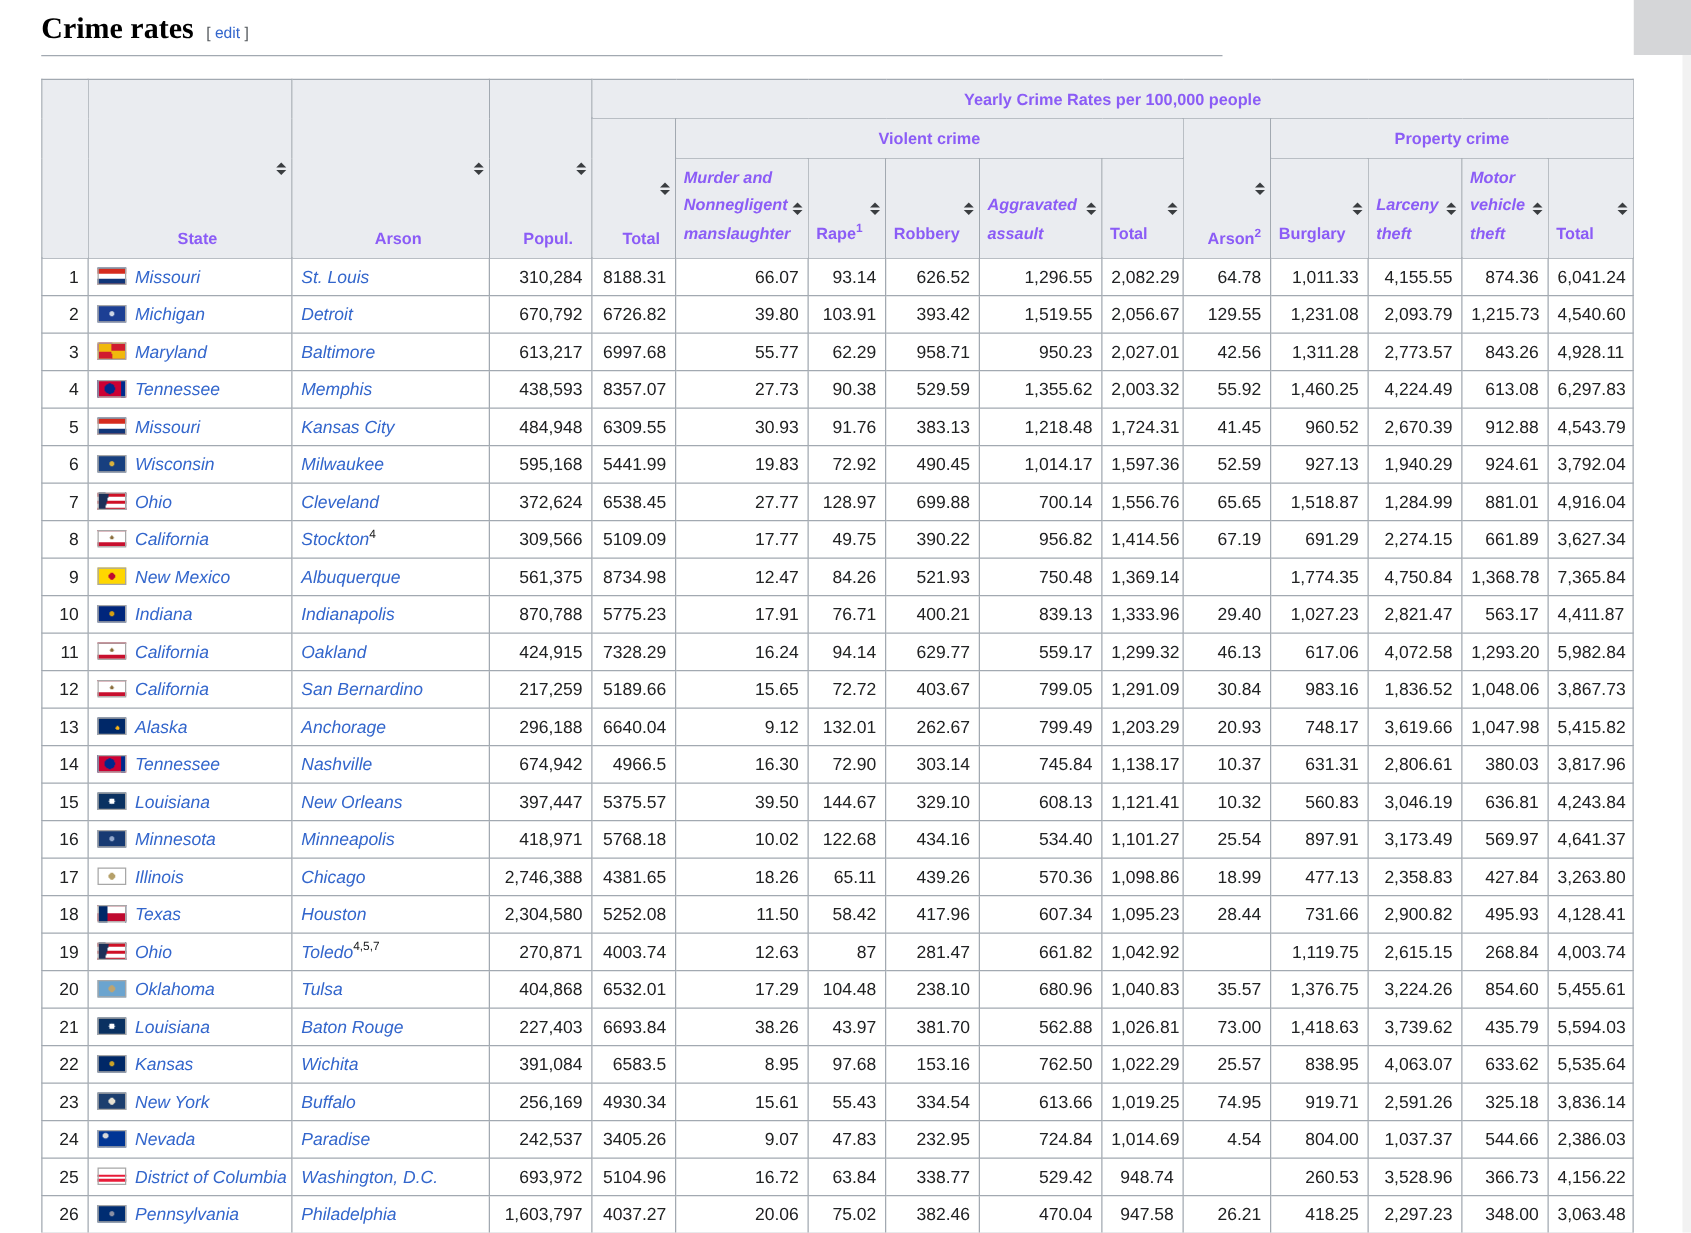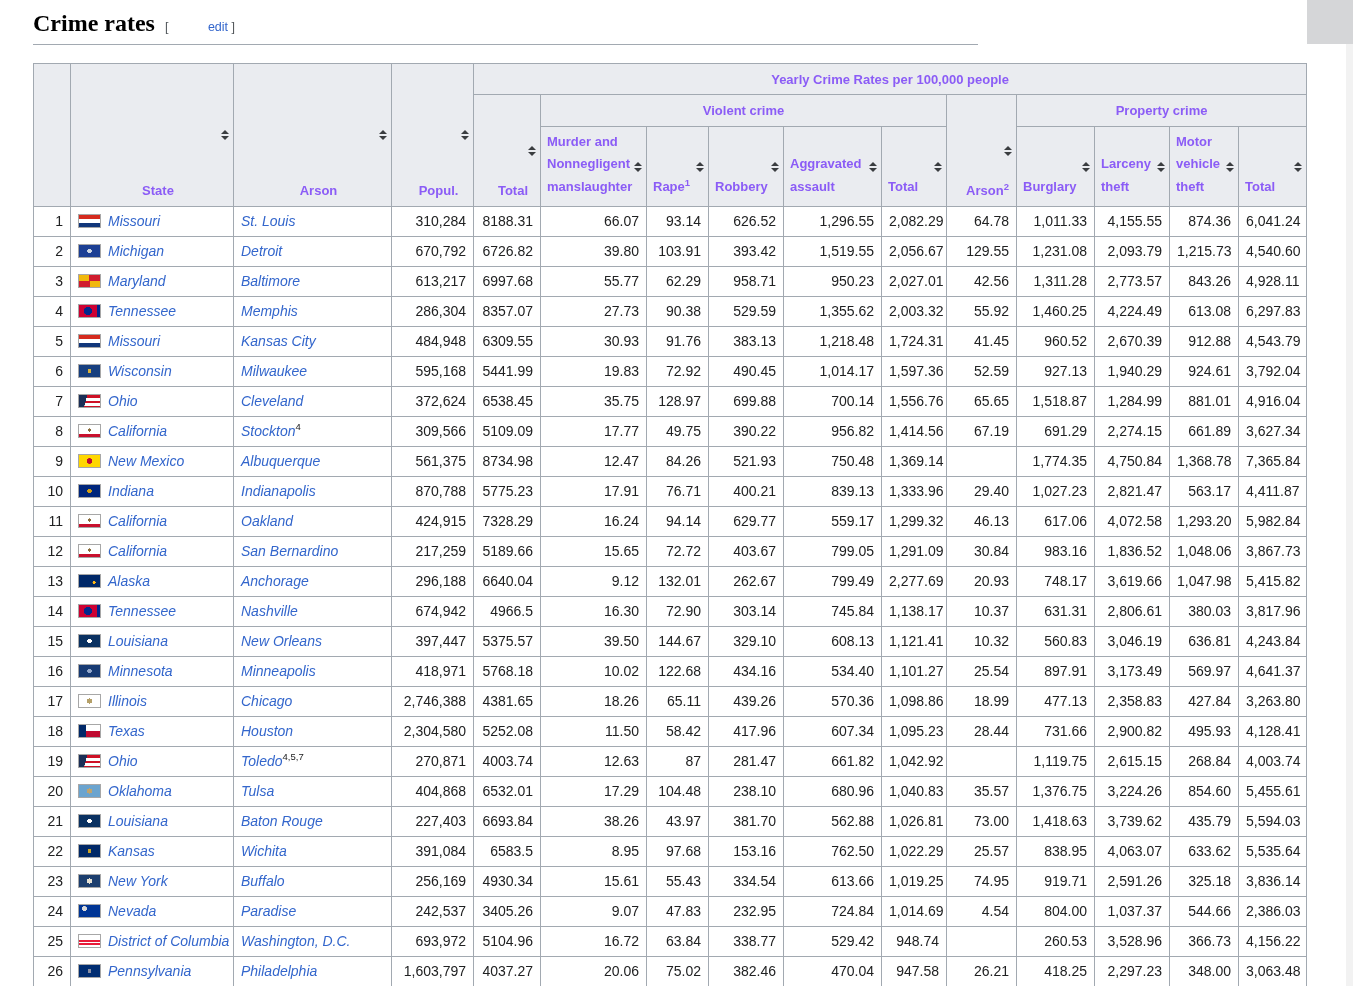--- a/index.html
+++ b/index.html
@@ -10,34 +10,34 @@
   }
   html,body{margin:0;padding:0;width:1353px;height:986px;overflow:hidden;background:#fff;}
   body{font-family:"Liberation Sans","DejaVu Sans",sans-serif;color:var(--text);}
   .content{padding:10px 0 0 33px;}
   h2.section-heading{
     font-family:"Liberation Serif","DejaVu Serif",serif;
     font-size:24px;font-weight:600;margin:0;padding-bottom:7px;
     border-bottom:1px solid var(--border);width:945px;color:#000;
   }
   .editsection{font-family:"Liberation Sans","DejaVu Sans",sans-serif;font-size:12.5px;font-weight:normal;margin-left:10px;color:#54595d;}
-  .editsection a{color:var(--link);text-decoration:none;cursor:pointer;margin-left:36px;}
+  .editsection a{color:var(--link);text-decoration:none;cursor:pointer;}
 
   table.wikitable{
     border-collapse:collapse;table-layout:fixed;width:1273px;margin-top:18px;background:#fff;
   }
   table.wikitable th,table.wikitable td{border:1px solid var(--border);}
   table.wikitable th{
     background:var(--header-bg);font-weight:bold;font-size:13px;position:relative;color:#8b5cf6;
   }
   th.banner{height:28px;text-align:center;font-size:13.5px;}
   th.group{height:29px;text-align:center;font-size:13.5px;}
   th.tall{vertical-align:bottom;text-align:center;padding:4px 4px 8px 16px;}
   th.colhead{vertical-align:bottom;text-align:left;padding:4px 15px 8px 6px;line-height:1.72;}
-  th .line{display:block;}
+  th .line{display:block;font-style:italic;}
   .sort-icon{
     position:absolute;right:4px;top:50%;transform:translateY(-50%);
     display:flex;flex-direction:column;gap:2px;
   }
   .sort-icon::before,.sort-icon::after{content:"";display:block;width:0;height:0;
     border-left:4.5px solid transparent;border-right:4.5px solid transparent;}
   .sort-icon::before{border-bottom:4.5px solid #3a3d40;}
   .sort-icon::after{border-top:4.5px solid #3a3d40;}
   th sup,td sup{font-size:9.5px;line-height:0;}
 
@@ -222,21 +222,21 @@
   </tr>
 
   <tr>
     <td class="c-rank">4</td>
     <td class="c-state">
       <span class="flag" style="background: linear-gradient(90deg, rgba(0, 0, 0, 0) 0%, rgba(0, 0, 0, 0) 86%, rgb(0, 40, 140) 86%), radial-gradient(circle at 42% 50%, rgb(0, 40, 140) 0%, rgb(0, 40, 140) 30%, rgb(204, 0, 51) 31%);"></span><a class="wlink">Tennessee</a>
     </td>
     <td class="c-city">
       <a class="wlink">Memphis</a><sup></sup>
     </td>
-    <td class="c-num">286,304</td>
+    <td class="c-num">438,593</td>
     <td class="c-num">8357.07</td>
     <td class="c-num">27.73</td>
     <td class="c-num">90.38</td>
     <td class="c-num">529.59</td>
     <td class="c-num">1,355.62</td>
     <td class="c-num">2,003.32</td>
     <td class="c-num">55.92</td>
     <td class="c-num">1,460.25</td>
     <td class="c-num">4,224.49</td>
     <td class="c-num">613.08</td>
@@ -290,21 +290,21 @@
   <tr>
     <td class="c-rank">7</td>
     <td class="c-state">
       <span class="flag" style="background: linear-gradient(105deg, rgb(27, 47, 87) 0%, rgb(27, 47, 87) 34%, rgba(0, 0, 0, 0) 34.5%), repeating-linear-gradient(rgb(206, 17, 38) 0px, rgb(206, 17, 38) 2.8px, rgb(255, 255, 255) 2.8px, rgb(255, 255, 255) 5.6px);"></span><a class="wlink">Ohio</a>
     </td>
     <td class="c-city">
       <a class="wlink">Cleveland</a><sup></sup>
     </td>
     <td class="c-num">372,624</td>
     <td class="c-num">6538.45</td>
-    <td class="c-num">35.75</td>
+    <td class="c-num">27.77</td>
     <td class="c-num">128.97</td>
     <td class="c-num">699.88</td>
     <td class="c-num">700.14</td>
     <td class="c-num">1,556.76</td>
     <td class="c-num">65.65</td>
     <td class="c-num">1,518.87</td>
     <td class="c-num">1,284.99</td>
     <td class="c-num">881.01</td>
     <td class="c-num">4,916.04</td>
   </tr>
@@ -426,21 +426,21 @@
     </td>
     <td class="c-city">
       <a class="wlink">Anchorage</a><sup></sup>
     </td>
     <td class="c-num">296,188</td>
     <td class="c-num">6640.04</td>
     <td class="c-num">9.12</td>
     <td class="c-num">132.01</td>
     <td class="c-num">262.67</td>
     <td class="c-num">799.49</td>
-    <td class="c-num">2,277.69</td>
+    <td class="c-num">1,203.29</td>
     <td class="c-num">20.93</td>
     <td class="c-num">748.17</td>
     <td class="c-num">3,619.66</td>
     <td class="c-num">1,047.98</td>
     <td class="c-num">5,415.82</td>
   </tr>
 
   <tr>
     <td class="c-rank">14</td>
     <td class="c-state">

